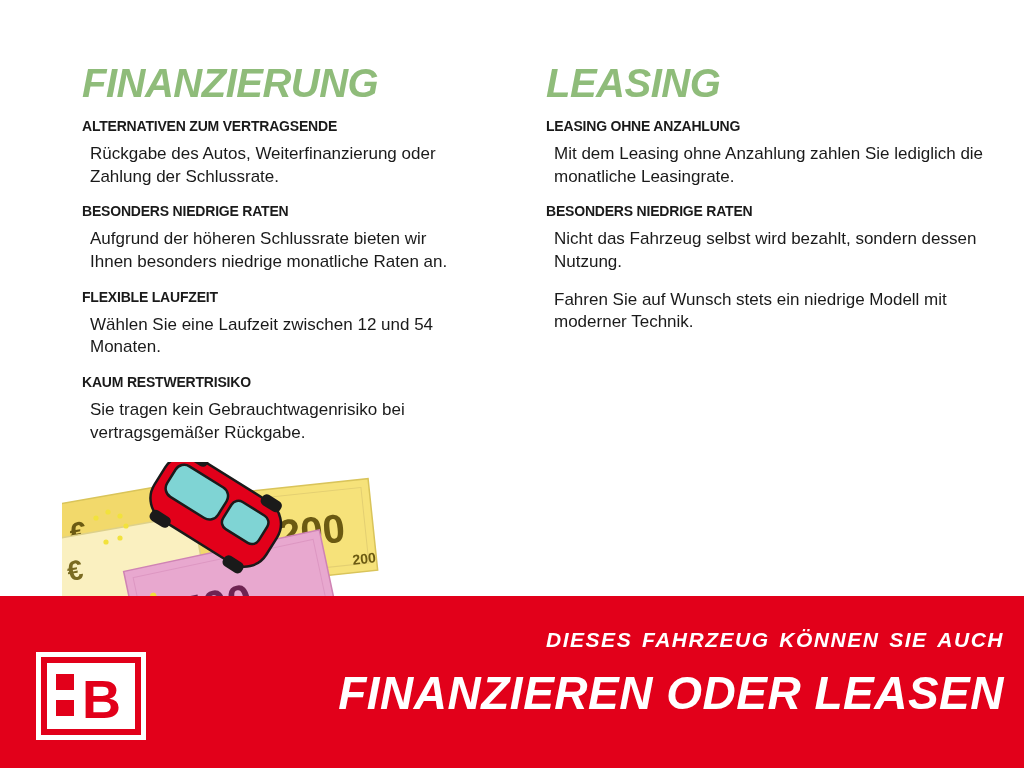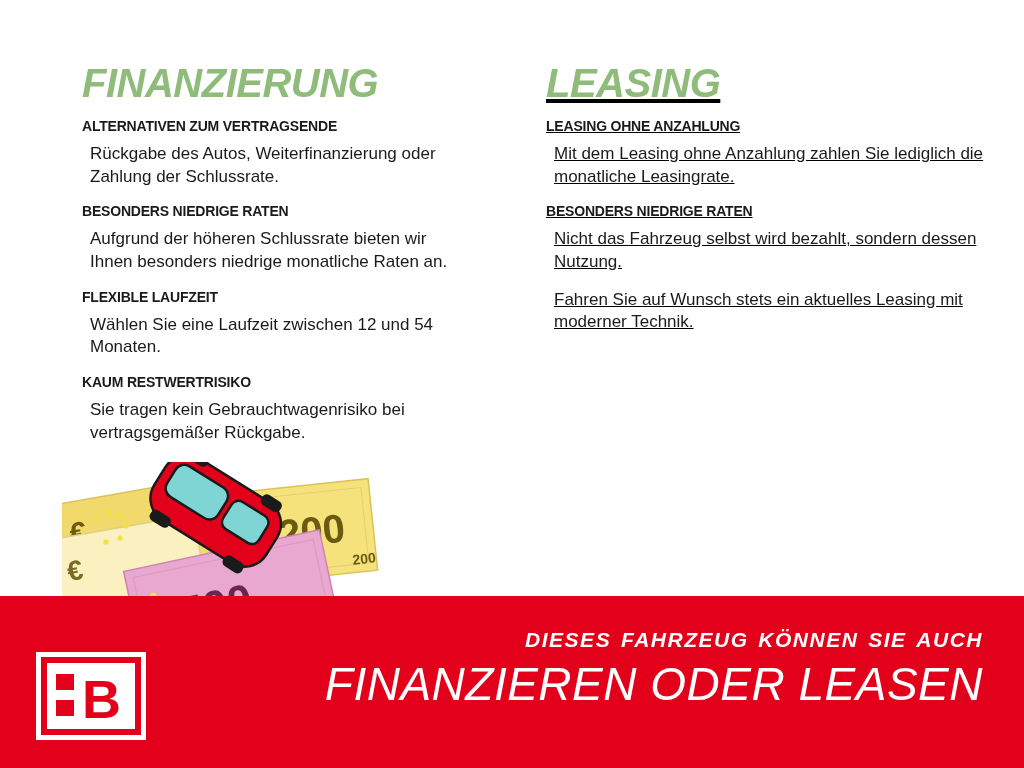--- a/index.html
+++ b/index.html
@@ -33,21 +33,20 @@
   .col {
     box-sizing: border-box;
   }
   .col-left {
     width: 470px;
     padding-left: 82px;
   }
   .col-right {
     width: 554px;
     padding-left: 76px;
-    text-decoration: underline;
   }
   .col-heading {
     font-size: 40px;
     font-weight: bold;
     font-style: italic;
     color: #8fbc7a;
     letter-spacing: -0.5px;
     margin: 0 0 14px 0;
     line-height: 1.05;
   }
@@ -73,42 +72,42 @@
   .banner {
     position: absolute;
     left: 0;
     bottom: 0;
     width: 1024px;
     height: 172px;
     background: #e2001a;
   }
   .banner-text {
     position: absolute;
-    right: 41px;
+    right: 20px;
     top: 24px;
     text-align: right;
     color: #ffffff;
   }
   .banner-line1 {
     font-size: 30px;
     font-weight: bold;
     font-style: italic;
     letter-spacing: 1.5px;
     font-variant: small-caps;
     text-transform: lowercase;
     line-height: 1.1;
     margin: 0;
   }
   .banner-line2 {
     font-size: 46px;
-    font-weight: normal;
+    font-weight: bold;
     font-style: italic;
     letter-spacing: 0.5px;
     line-height: 1.1;
-    margin: 6px 0 0 0;
+    margin: 15px 0 0 0;
   }
 
   
   .logo {
     position: absolute;
     left: 36px;
     bottom: 28px;
     width: 110px;
     height: 88px;
     background: #ffffff;
@@ -166,21 +165,21 @@
         <p class="block-text">Mit dem Leasing ohne Anzahlung zahlen Sie lediglich die monatliche Leasingrate.</p>
       </div>
 
       <div class="block">
         <p class="block-title">BESONDERS NIEDRIGE RATEN</p>
         <p class="block-text">Nicht das Fahrzeug selbst wird bezahlt, sondern dessen Nutzung.</p>
       </div>
 
 
       <div class="block">
-        <p class="block-text">Fahren Sie auf Wunsch stets ein aktuelles Leasing mit moderner Technik.</p>
+        <p class="block-text">Fahren Sie auf Wunsch stets ein niedrige Modell mit moderner Technik.</p>
       </div>
     </div>
   </div>
 
   <div class="illustration">
     <svg width="330" height="220" viewBox="0 0 330 220" xmlns="http://www.w3.org/2000/svg">
 
       <g transform="rotate(-6 200 60)">
         <rect x="120" y="28" width="190" height="92" fill="#f6e27a" stroke="#d9c45a" stroke-width="1.5"></rect>
         <rect x="128" y="36" width="174" height="76" fill="none" stroke="#e3cf72" stroke-width="1"></rect>

